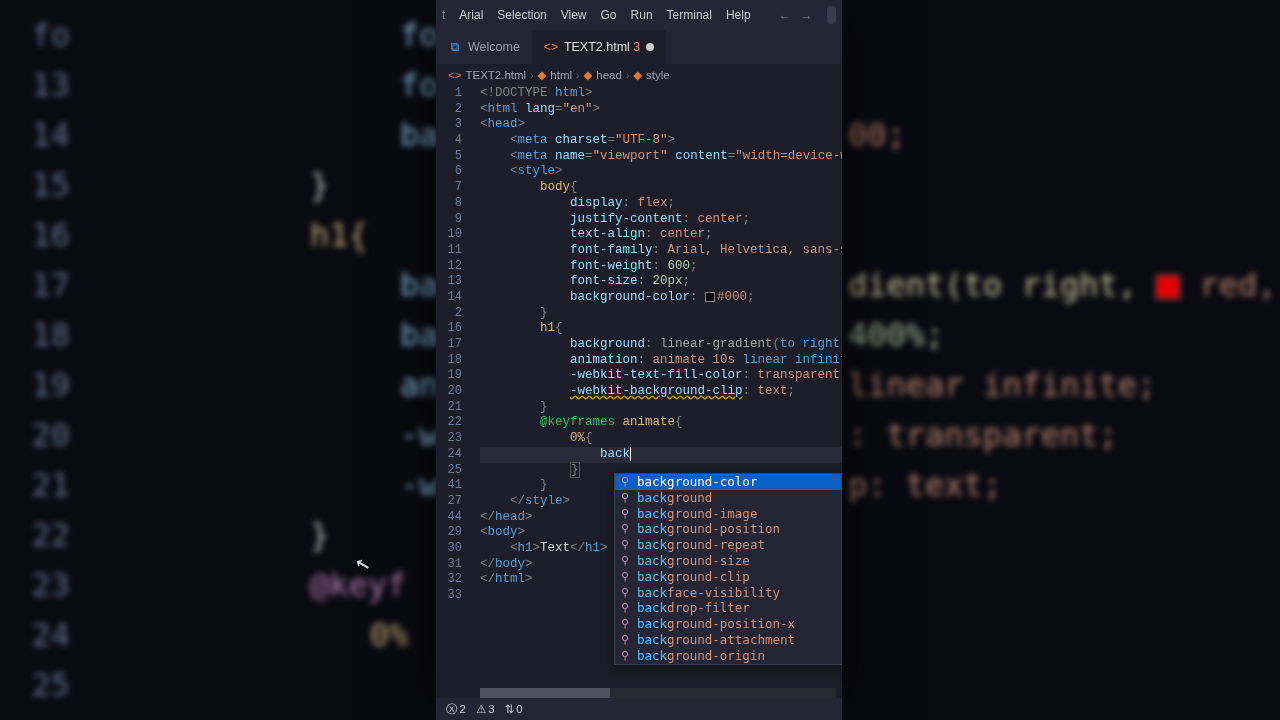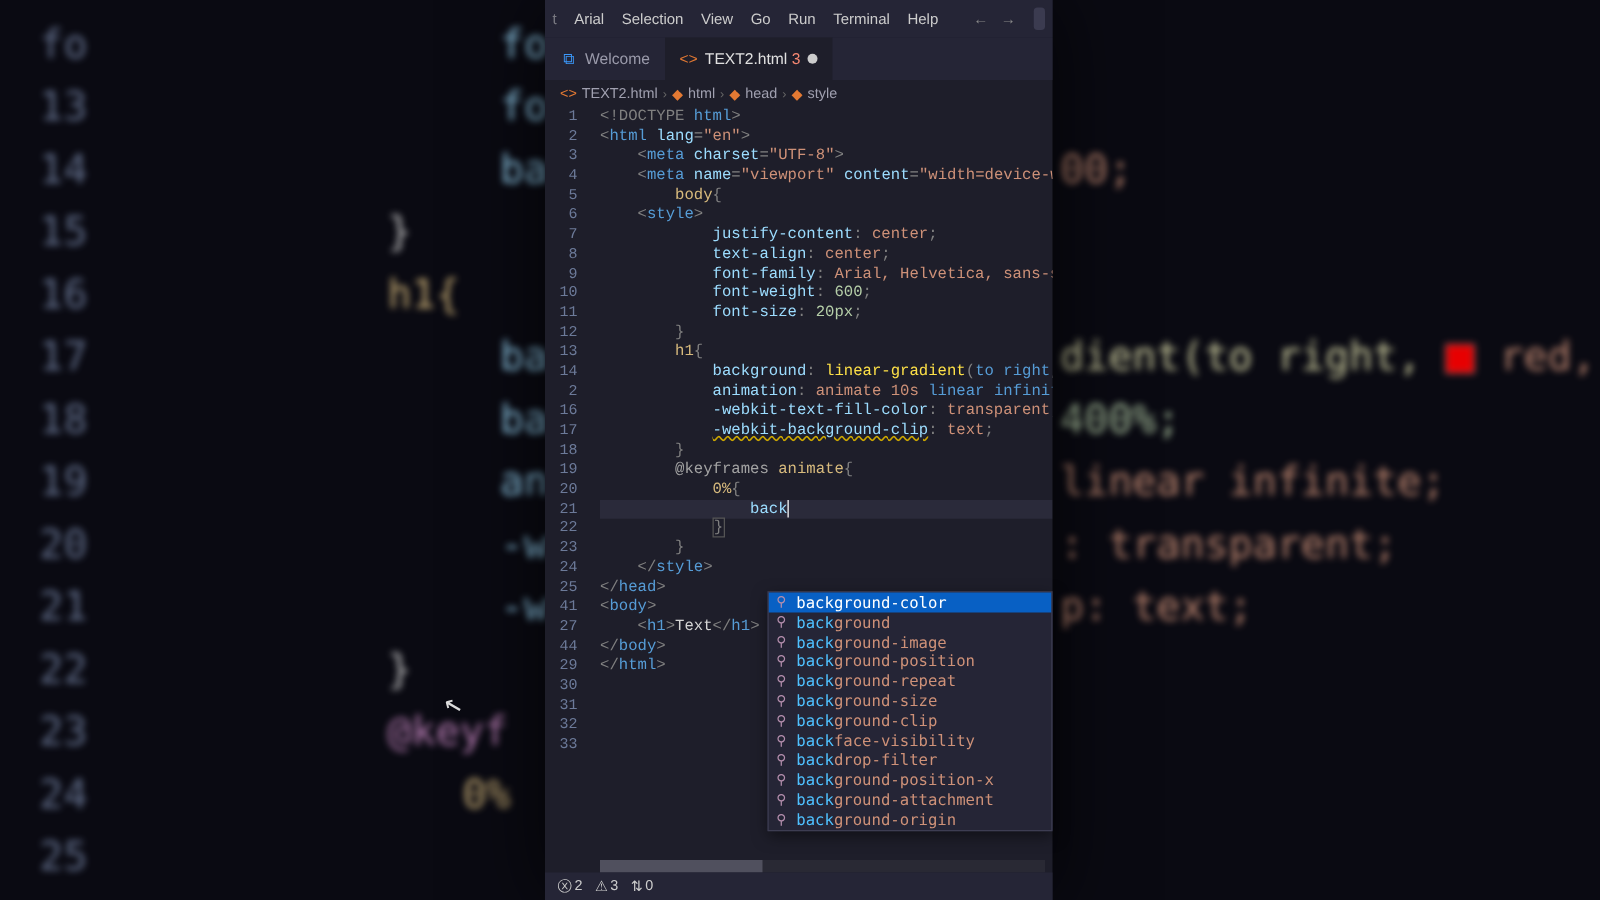--- a/index.html
+++ b/index.html
@@ -70,24 +70,24 @@
   .gutter .row { color:#6c7a99; font-size:12px; }
   
   
   .pun { color:#808080; }
   .tag { color:#569cd6; }
   .attr { color:#9cdcfe; }
   .str { color:#ce9178; }
   .sel { color:#d7ba7d; }
   .prop { color:#9cdcfe; }
   .valc { color:#ce9178; }
-  .kw2 { color:#a3a3a3; }
+  .kw2 { color:#22c55e; }
   .num { color:#b5cea8; }
   .const { color:#569cd6; }
-  .fn2 { color:#fde047; }
+  .fn2 { color:#a3a3a3; }
   .swatch { display:inline-block; width:10px; height:10px; border:1px solid #888; vertical-align:middle; margin-right:2px; }
 
   .cursor-ln { background:#2a2a3a; }
 
   
   .autocomplete {
     position:absolute;
     left: 614px; top: 473px;
     width: 228px;
     background:#252536;
@@ -241,29 +241,32 @@
           <div class="row">44</div>
           <div class="row">29</div>
           <div class="row">30</div>
           <div class="row">31</div>
           <div class="row">32</div>
           <div class="row">33</div>
         </div>
       <div class="lines">
         <div class="row"><span class="pun">&lt;!DOCTYPE</span> <span class="tag">html</span><span class="pun">&gt;</span></div>
         <div class="row"><span class="pun">&lt;</span><span class="tag">html</span> <span class="attr">lang</span><span class="pun">=</span><span class="str">"en"</span><span class="pun">&gt;</span></div>
+        <div class="row"><span class="pun">&lt;</span><span class="tag">head</span><span class="pun">&gt;</span></div>
         <div class="row">    <span class="pun">&lt;</span><span class="tag">meta</span> <span class="attr">charset</span><span class="pun">=</span><span class="str">"UTF-8"</span><span class="pun">&gt;</span></div>
         <div class="row">    <span class="pun">&lt;</span><span class="tag">meta</span> <span class="attr">name</span><span class="pun">=</span><span class="str">"viewport"</span> <span class="attr">content</span><span class="pun">=</span><span class="str">"width=device-width, i</span></div>
+        <div class="row">    <span class="pun">&lt;</span><span class="tag">style</span><span class="pun">&gt;</span></div>
         <div class="row">        <span class="sel">body</span><span class="pun">{</span></div>
-        <div class="row">    <span class="pun">&lt;</span><span class="tag">style</span><span class="pun">&gt;</span></div>
+        <div class="row">            <span class="prop">display</span><span class="pun">:</span> <span class="valc">flex</span><span class="pun">;</span></div>
         <div class="row">            <span class="prop">justify-content</span><span class="pun">:</span> <span class="valc">center</span><span class="pun">;</span></div>
         <div class="row">            <span class="prop">text-align</span><span class="pun">:</span> <span class="valc">center</span><span class="pun">;</span></div>
         <div class="row">            <span class="prop">font-family</span><span class="pun">:</span> <span class="valc">Arial, Helvetica, sans-serif</span></div>
         <div class="row">            <span class="prop">font-weight</span><span class="pun">:</span> <span class="num">600</span><span class="pun">;</span></div>
         <div class="row">            <span class="prop">font-size</span><span class="pun">:</span> <span class="num">20px</span><span class="pun">;</span></div>
+        <div class="row">            <span class="prop">background-color</span><span class="pun">:</span> <span class="swatch" style="background:#000"></span><span class="valc">#000</span><span class="pun">;</span></div>
         <div class="row">        <span class="pun">}</span></div>
         <div class="row">        <span class="sel">h1</span><span class="pun">{</span></div>
         <div class="row">            <span class="prop">background</span><span class="pun">:</span> <span class="fn2">linear-gradient</span><span class="pun">(</span><span class="const">to right</span><span class="pun">, </span></div>
         <div class="row">            <span class="prop">animation</span><span class="pun">:</span> <span class="valc">animate 10s</span> <span class="const">linear infinite</span></div>
         <div class="row">            <span class="prop">-webkit-text-fill-color</span><span class="pun">:</span> <span class="valc">transparent</span><span class="pun">;</span></div>
         <div class="row">            <span class="prop" style="text-decoration:underline wavy #cca700">-webkit-background-clip</span><span class="pun">:</span> <span class="valc">text</span><span class="pun">;</span></div>
         <div class="row">        <span class="pun">}</span></div>
         <div class="row">        <span class="kw2">@keyframes</span> <span class="sel">animate</span><span class="pun">{</span></div>
         <div class="row">            <span class="sel">0%</span><span class="pun">{</span></div>
         <div class="row cursor-ln">                <span class="prop">back</span><span style="border-left:1px solid #fff;"></span></div>

